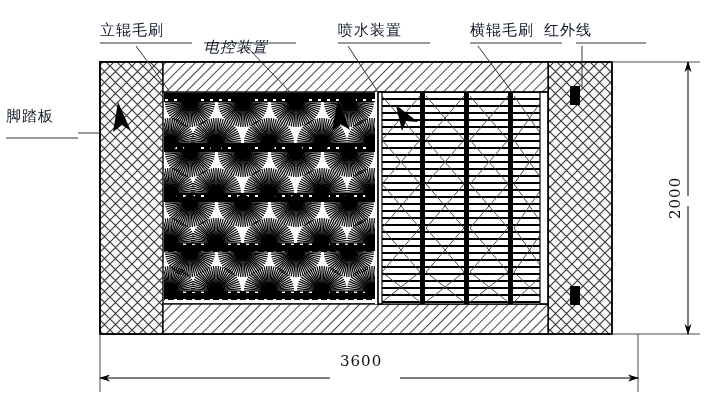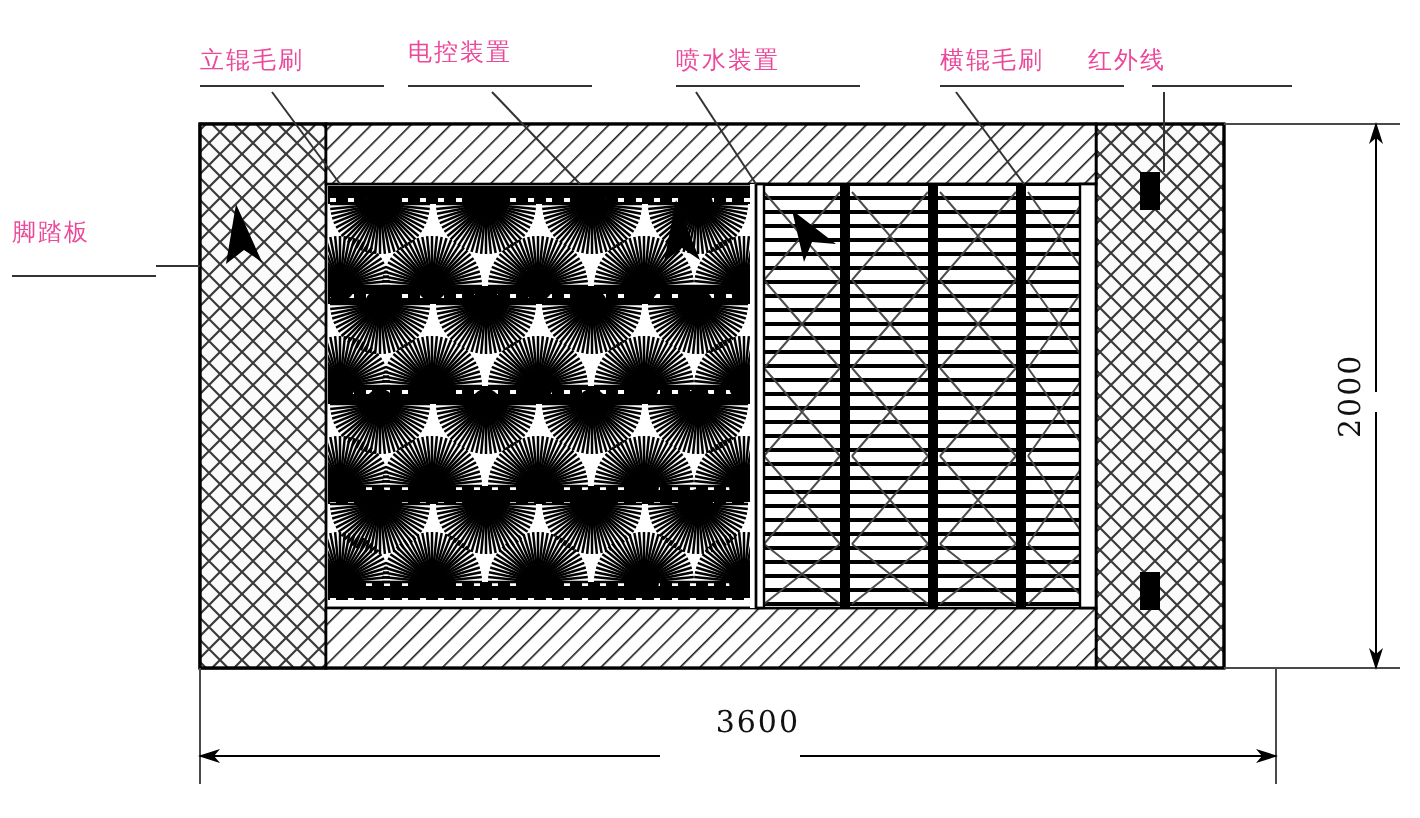--- a/index.html
+++ b/index.html
@@ -1,20 +1,20 @@
 <!DOCTYPE html>
 <html><head>
 <meta charset="utf-8">
 <style>
   html,body{margin:0;padding:0;background:#ffffff;}
   body{width:710px;height:409px;position:relative;overflow:hidden;
        font-family:"DejaVu Sans","Liberation Sans",sans-serif;color:#000;}
   #stage{position:absolute;left:0;top:0;width:710px;height:409px;}
-  .lbl{position:absolute;font-size:12px;line-height:17px;white-space:nowrap;
-       letter-spacing:1px;color:#ec4899;}
+  .lbl{position:absolute;font-size:15px;line-height:17px;white-space:nowrap;
+       letter-spacing:1px;color:#0f172a;}
   .dim-txt{position:absolute;font-size:15px;color:#111;font-family:"DejaVu Serif","Liberation Serif",serif;
            letter-spacing:1px;}
   .dim-v{transform:rotate(-90deg);transform-origin:center center;}
   svg{position:absolute;left:0;top:0;}
 </style>
 </head>
 <body>
 
 <div id="stage">
 
@@ -238,21 +238,21 @@
       <line x1="100" y1="43" x2="192" y2="43"></line>
       <line x1="204" y1="43" x2="296" y2="43"></line>
       <line x1="338" y1="43" x2="430" y2="43"></line>
       <line x1="470" y1="43" x2="562" y2="43"></line>
       <line x1="576" y1="43" x2="646" y2="43"></line>
     </g>
   </svg>
 
   <div class="lbl" style="left:6px;  top:108px;">脚踏板</div>
   <div class="lbl" style="left:100px;top:22px;">立辊毛刷</div>
-  <div class="lbl" style="left:204px;top:18px;">电控装置</div>
+  <div class="lbl" style="left:204px;top:39px;font-style:italic;">电控装置</div>
   <div class="lbl" style="left:338px;top:22px;">喷水装置</div>
   <div class="lbl" style="left:470px;top:22px;">横辊毛刷</div>
   <div class="lbl" style="left:544px;top:22px;">红外线</div>
 
   <div class="dim-txt dim-v" style="left:655px;top:190px;width:40px;text-align:center;">2000</div>
-  <div class="dim-txt" style="left:340px;top:352px;width:60px;text-align:right;">3600</div>
+  <div class="dim-txt" style="left:340px;top:352px;width:60px;text-align:left;">3600</div>
 
 </div>
 
 </body></html>

